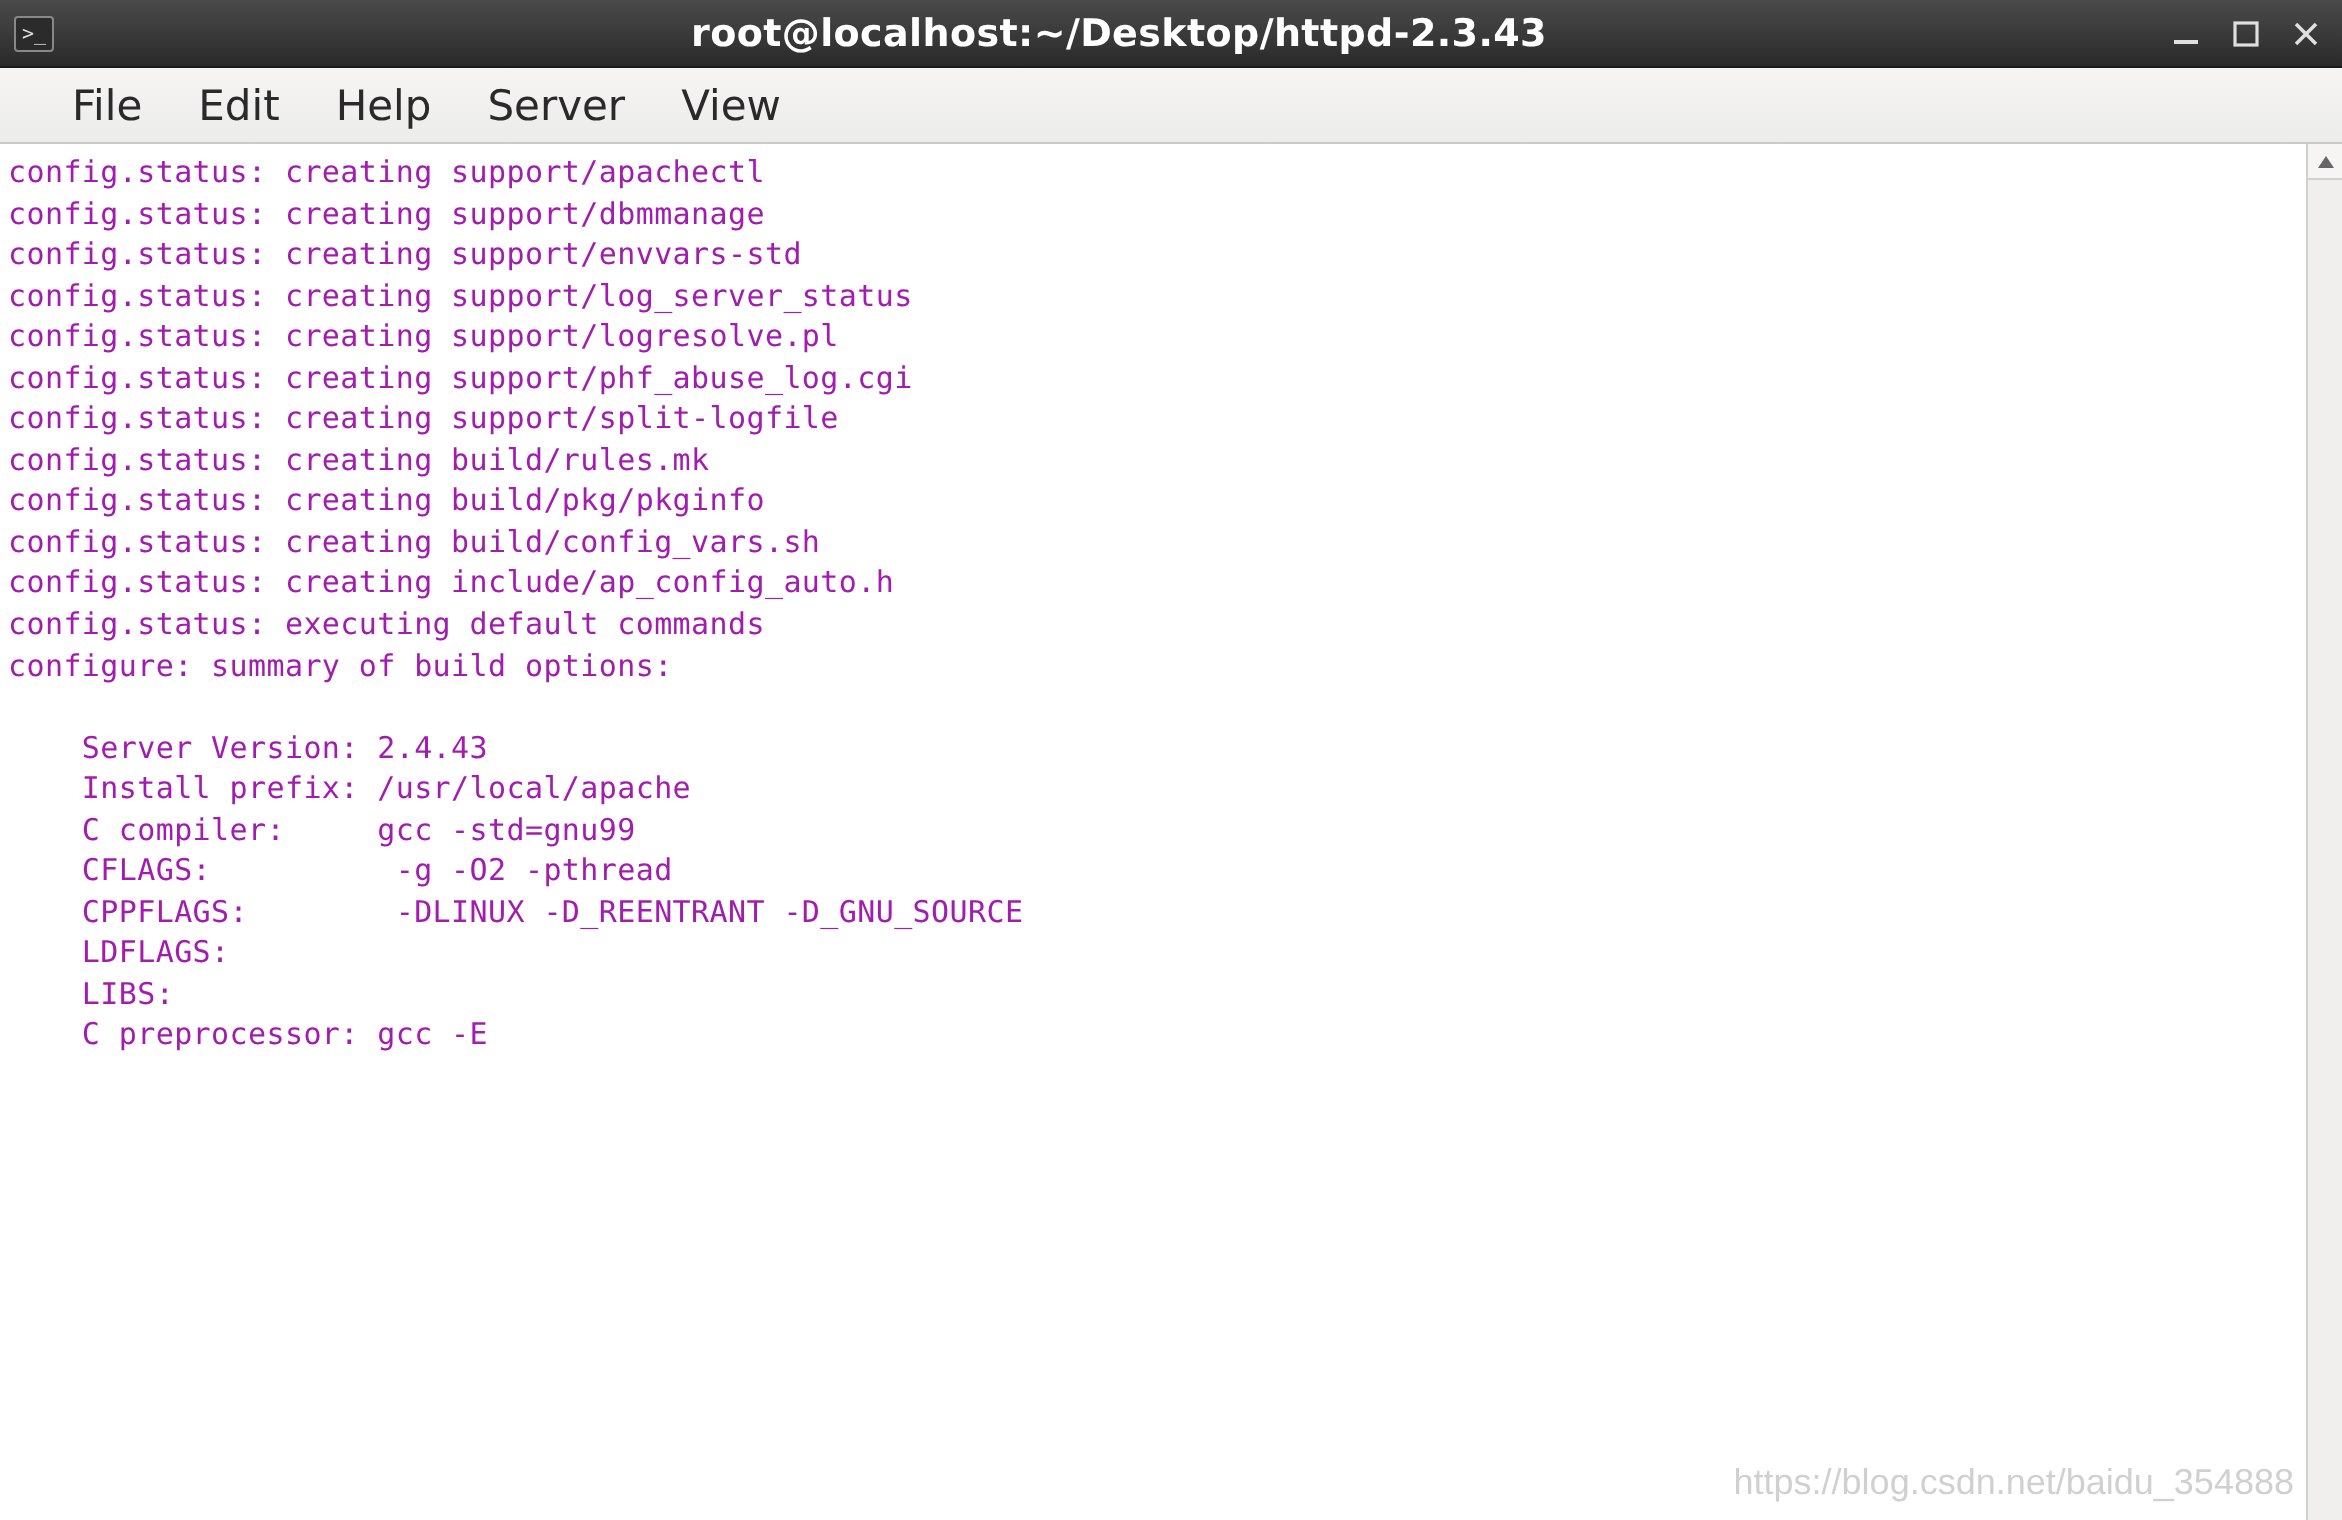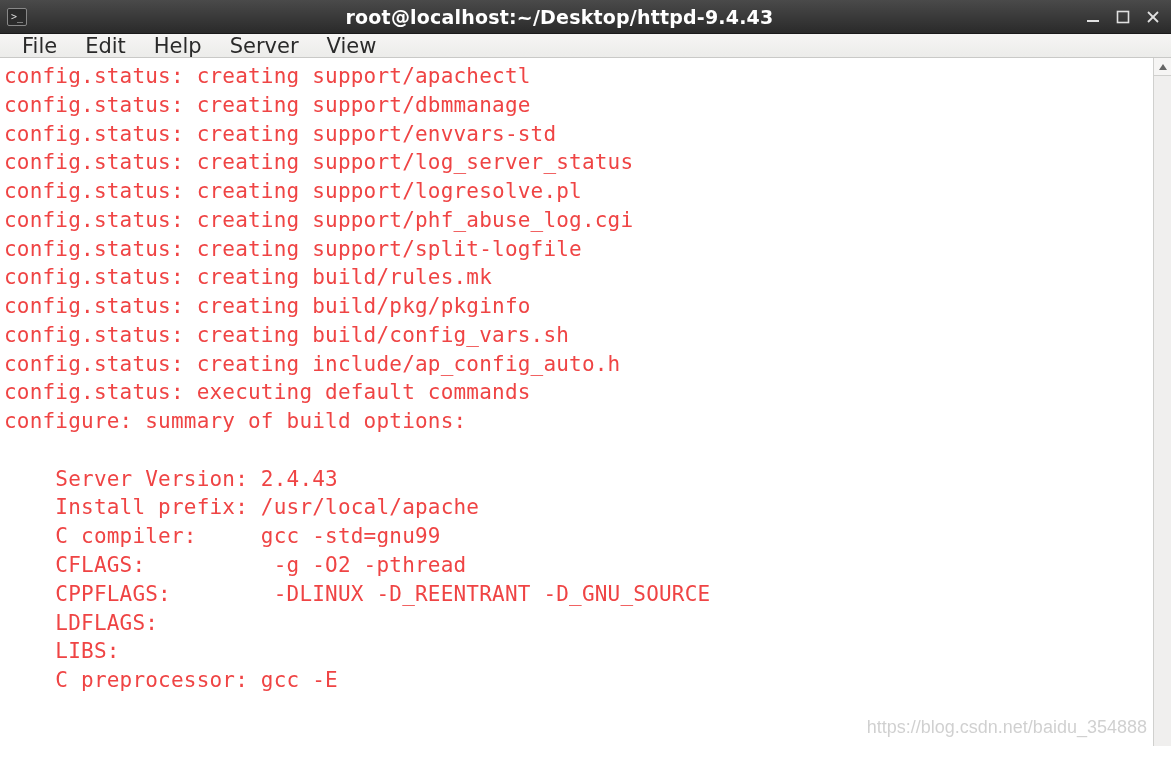--- a/index.html
+++ b/index.html
@@ -45,45 +45,45 @@
   .titlebar .win-btn {
     width: 16px;
     height: 16px;
     display: flex;
     align-items: center;
     justify-content: center;
     color: #e0e0e0;
     cursor: pointer;
   }
   .menubar {
-    height: 24px;
+    height: 38px;
     background: linear-gradient(to bottom, #f6f5f4, #ececea);
     border-bottom: 1px solid #c9c9c7;
     display: flex;
     align-items: center;
-    padding: 0 10px;
+    padding: 0 24px;
     gap: 4px;
   }
   .menubar .menu-item {
     font-size: 21px;
     color: #2a2a2a;
     padding: 4px 12px;
     cursor: pointer;
   }
   .term-wrap {
     position: relative;
     height: calc(760px - 34px - 38px);
     display: flex;
   }
   .terminal {
     flex: 1;
     background: #ffffff;
-    color: #ef4444;
+    color: #a21caf;
     font-family: "DejaVu Sans Mono","Liberation Mono","Courier New",monospace;
-    font-size: 21px;
+    font-size: 15px;
     line-height: 1.37;
     white-space: pre;
     padding: 4px 4px 18px 4px;
     overflow: hidden;
     letter-spacing: 0.2px;
   }
   .scrollbar {
     width: 18px;
     background: #f0efee;
     border-left: 1px solid #d0d0ce;
@@ -113,21 +113,21 @@
 </head>
 <body>
 
 <div class="titlebar">
   <div class="app-icon">
     <svg width="20" height="18" viewBox="0 0 20 18">
       <rect x="0.5" y="0.5" width="19" height="17" rx="1.5" fill="#2b2b2b" stroke="#888"></rect>
       <text x="4" y="12" font-size="10" fill="#ddd" font-family="monospace">&gt;_</text>
     </svg>
   </div>
-  <div class="title-text">root@localhost:~/Desktop/httpd-9.4.43</div>
+  <div class="title-text">root@localhost:~/Desktop/httpd-2.3.43</div>
   <div class="win-controls">
     <div class="win-btn">
       <svg width="14" height="14" viewBox="0 0 14 14">
           <rect x="1" y="10" width="12" height="2" fill="#e0e0e0"></rect>
         </svg>
     </div>
     <div class="win-btn">
       <svg width="14" height="14" viewBox="0 0 14 14">
           <rect x="1.5" y="1.5" width="11" height="11" fill="none" stroke="#e0e0e0" stroke-width="1.6"></rect>
         </svg>

